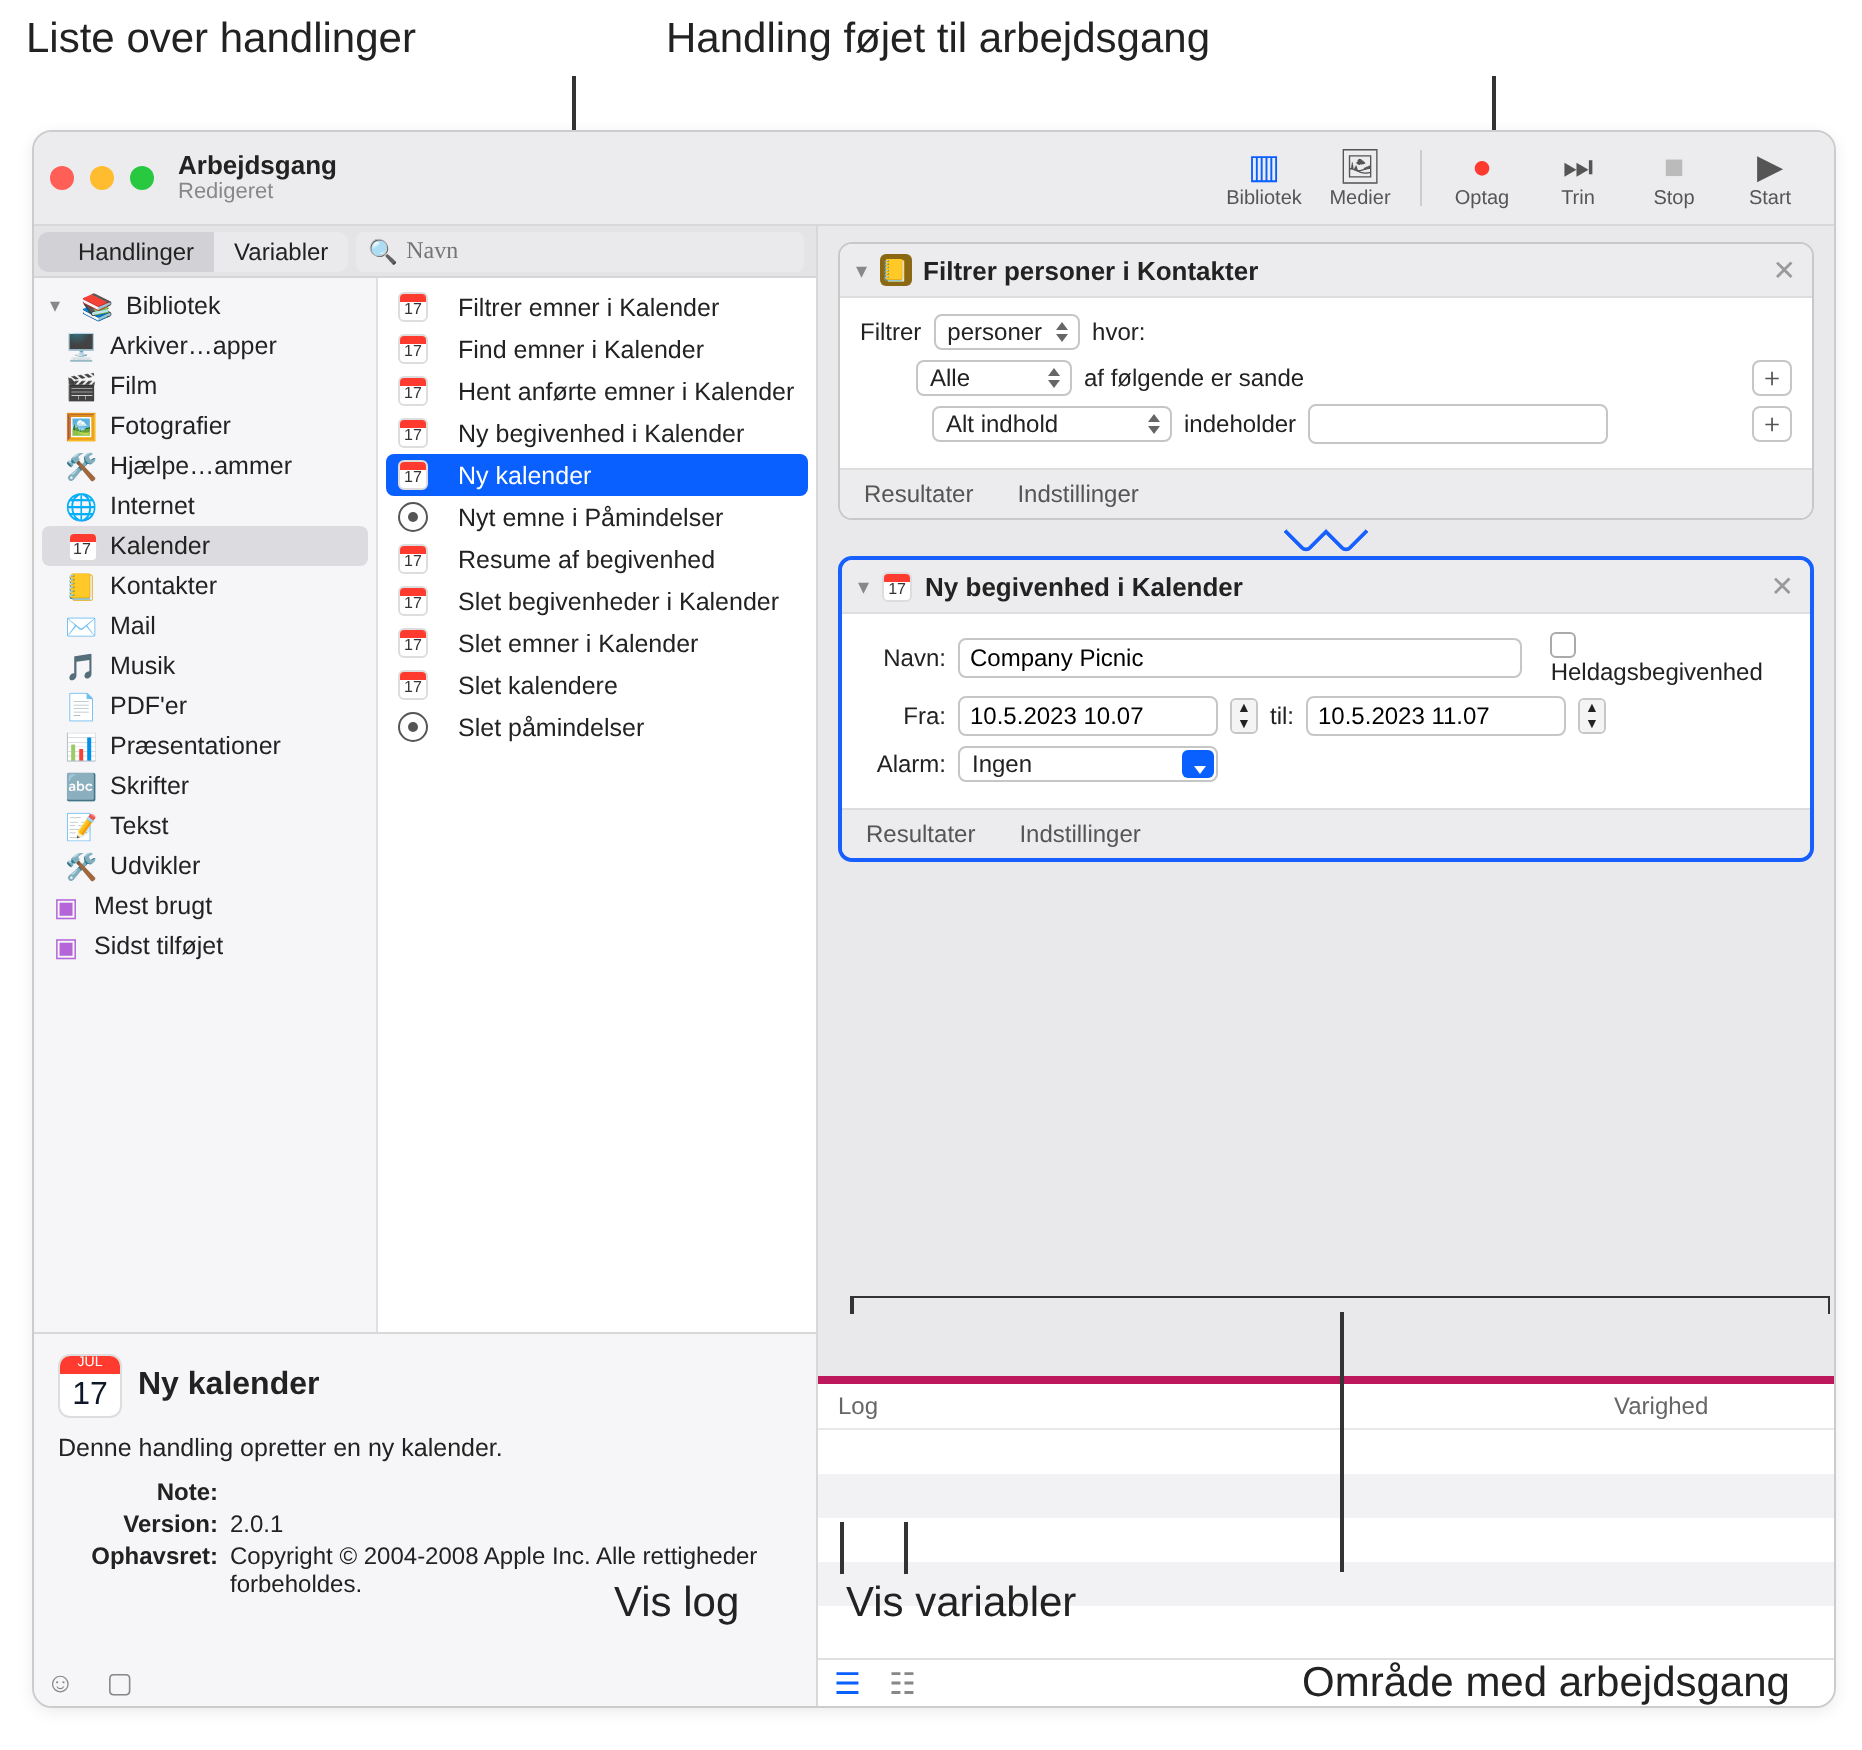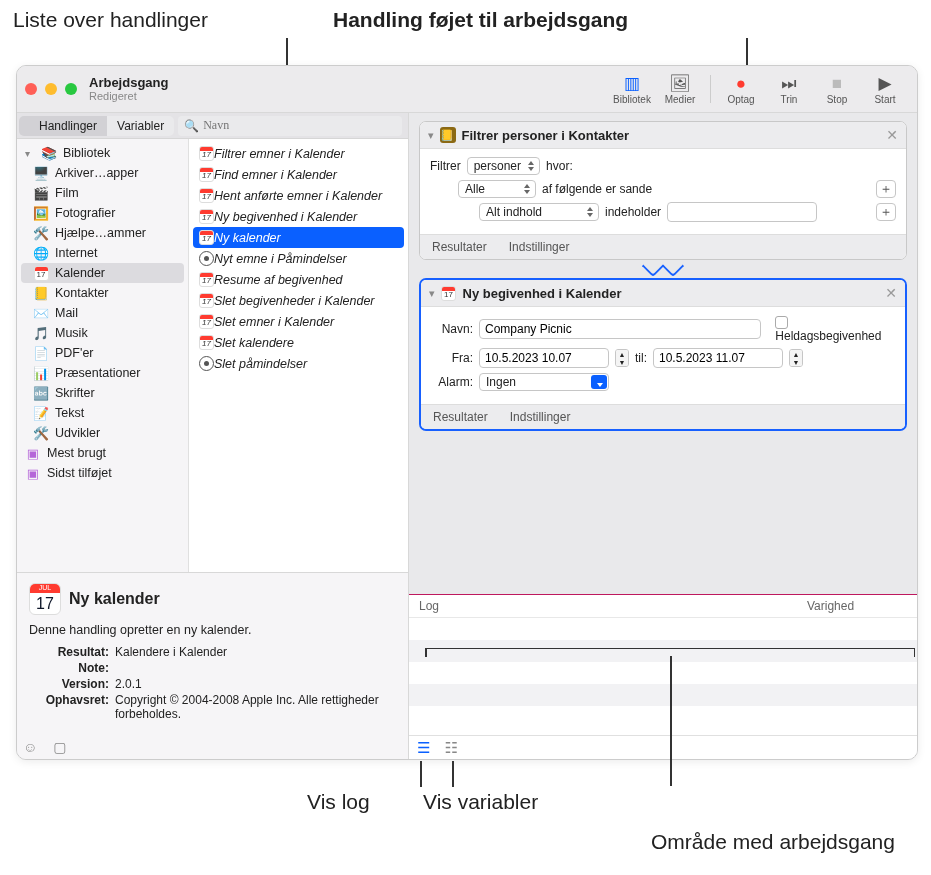--- a/index.html
+++ b/index.html
@@ -19,21 +19,21 @@
 }
 .callout-line {
   position: absolute;
   background: #333;
 }
 .window {
   position: absolute;
   top: 65px;
   left: 16px;
   width: 902px;
-  height: 695px;
+  height: 789px;
   border: 1px solid #ccc;
   border-radius: 10px;
   background: #f2f2f4;
   overflow: hidden;
   box-shadow: 0 2px 8px rgba(0,0,0,0.08);
 }
 .titlebar {
   height: 47px;
   display: flex;
   align-items: center;
@@ -67,21 +67,21 @@
 .lists { flex:1; display:flex; overflow:hidden;}
 .liblist { width:172px; border-right:1px solid #e0e0e0; padding:4px 0; background:#f6f5f7; overflow-y:auto;}
 .lib-item { display:flex; align-items:center; padding:2px 6px 2px 16px; font-size:12.5px; cursor:pointer; gap:6px;}
 .lib-item.toplevel { padding-left:8px;}
 .lib-item .caret { width:10px; font-size:10px; color:#888;}
 .lib-item .licon { width:16px; height:16px; display:inline-flex; align-items:center; justify-content:center; font-size:13px;}
 .lib-item.sel { background:#dcdbdf; border-radius:4px; margin:0 4px; padding-left:12px;}
 .lib-item.purple .licon { color:#a855d8;}
 
 .actlist { flex:1; padding:4px 0; background:#fff; overflow-y:auto;}
-.act-item { display:flex; align-items:flex-end; padding:3px 10px; font-size:12.5px; gap:0; cursor:pointer;font-style:italic;}
+.act-item { display:flex; align-items:flex-end; padding:3px 10px; font-size:12.5px; gap:15px; cursor:pointer;}
 .act-item.sel { background:#0a60ff; color:#fff; border-radius:4px; margin:0 4px; padding:3px 6px;}
 .cal-ic { width:15px; height:15px; background:#fff; border:1px solid #ddd; border-radius:3px; display:inline-flex; flex-direction:column; font-size:7px; line-height:1; overflow:hidden;}
 .cal-ic::before{content:""; height:4px; background:#ff3b30;}
 .cal-ic::after{content:"17"; display:block; text-align:center; font-size:8px; color:#333;}
 .rem-ic { width:15px; height:15px; border:1.5px solid #555; border-radius:50%; position:relative;}
 .rem-ic::after{content:""; position:absolute; width:5px; height:5px; background:#555; border-radius:50%; top:3.5px; left:3.5px;}
 
 .info-pane { border-top:1px solid #d8d8d8; padding:10px 12px 6px 12px; background:#f6f5f7; font-size:12px; height:187px; position:relative;}
 .info-h { display:flex; align-items:center; gap:8px; margin-bottom:8px;}
 .big-cal { width:32px; height:32px; border-radius:6px; background:#fff; border:1px solid #ddd; display:flex; flex-direction:column; overflow:hidden;}
@@ -127,42 +127,42 @@
 .connector::before,.connector::after{content:"";position:absolute; width:14px; height:14px; border:2px solid #1760ff; border-top:0; border-left:0; top:-6px;}
 .connector::before{left:2px; transform:rotate(45deg); border-radius:0 0 4px 0;}
 .connector::after{right:2px; transform:rotate(45deg); border-radius:0 0 4px 0;}
 
 .stepper { display:inline-flex; flex-direction:column; width:14px; border:1px solid #c6c6c6; border-radius:3px; overflow:hidden;}
 .stepper span{height:8px; display:flex; align-items:center; justify-content:center; font-size:7px; cursor:pointer; background:#f4f4f4;}
 .chk { width:13px; height:13px; border:1px solid #aaa; border-radius:3px; display:inline-block; margin-right:4px; vertical-align:middle;}
 .colordot{width:12px; height:12px; background:#c8a6e8; border-radius:2px; display:inline-block; margin-right:4px; vertical-align:middle;}
 
 
-.log-wrap { height:165px; border-top:1px solid #be185d; display:flex; flex-direction:column; background:#fff;}
+.log-wrap { height:165px; border-top:4px solid #be185d; display:flex; flex-direction:column; background:#fff;}
 .log-head { display:flex; padding:4px 10px; font-size:12px; color:#666; border-bottom:1px solid #e8e8e8;}
 .log-head .lh1{flex:1;} .log-head .lh2{width:100px;}
 .log-rows { flex:1; overflow:auto;}
 .log-rows .lrow{height:22px;}
 .log-rows .lrow:nth-child(even){background:#f2f2f4;}
 .log-foot { height:24px; border-top:1px solid #e0e0e0; display:flex; align-items:center; padding:0 8px; gap:14px;}
 .log-foot .lic { color:#0a60ff; font-size:15px; cursor:pointer;}
 .log-foot .lic.grey{color:#888;}
 
 
 .bracket-h { position:absolute; border-top:1.5px solid #333; height:8px;}
 .bracket-h::before,.bracket-h::after{content:"";position:absolute;width:1.5px;height:8px;background:#333;top:0;}
 .bracket-h::before{left:0;} .bracket-h::after{right:0;}
 </style>
 </head>
 <body>
 
 <div class="callout" style="top:8px; left:13px;">Liste over handlinger</div>
 <div class="callout-line" style="top:38px; left:286px; width:1.5px; height:112px;"></div>
 
-<div class="callout" style="top:8px; left:333px;font-weight:bold;">Handling føjet til arbejdsgang</div>
+<div class="callout" style="top:8px; left:333px;">Handling føjet til arbejdsgang</div>
 <div class="callout-line" style="top:38px; left:746px; width:1.5px; height:142px;"></div>
 
 <div class="window">
   <div class="titlebar">
     <div class="traffic">
       <div class="dot red"></div>
       <div class="dot yellow"></div>
       <div class="dot green"></div>
     </div>
     <div class="title-txt">
@@ -338,24 +338,20 @@
       <div class="info-pane">
         <div class="info-h">
           <div class="big-cal">
               <div class="bar">JUL</div>
               <div class="num">17</div>
             </div>
           <h3>Ny kalender</h3>
         </div>
         <div class="info-desc">Denne handling opretter en ny kalender.</div>
         <div class="info-row">
-            <span class="info-lbl">Resultat:</span>
-            <span class="info-val">Kalendere i Kalender</span>
-          </div>
-        <div class="info-row">
             <span class="info-lbl">Note:</span>
           </div>
         <div class="info-row">
             <span class="info-lbl">Version:</span>
             <span class="info-val">2.0.1</span>
           </div>
         <div class="info-row">
             <span class="info-lbl">Ophavsret:</span>
             <span class="info-val">Copyright © 2004-2008 Apple Inc. Alle rettigheder forbeholdes.</span>
           </div>
@@ -380,21 +376,21 @@
             <div class="row">
               <span>Filtrer</span>
               <span class="drop"><span>personer</span><span class="dn"></span></span>
               <span>hvor:</span>
             </div>
             <div class="sub-row">
               <span class="drop" style="width:78px;"><span>Alle</span><span class="dn"></span></span>
               <span>af følgende er sande</span>
               <span class="plus-btn">＋</span>
             </div>
-            <div class="sub-row" style="margin-left:49px;">
+            <div class="sub-row" style="margin-left:36px;">
               <span class="drop" style="width:120px;"><span>Alt indhold</span><span class="dn"></span></span>
               <span>indeholder</span>
               <input class="tfield" style="width: 150px;">
               <span class="plus-btn">＋</span>
             </div>
           </div>
           <div class="ac-foot">
             <span>Resultater</span>
             <span>Indstillinger</span>
           </div>

